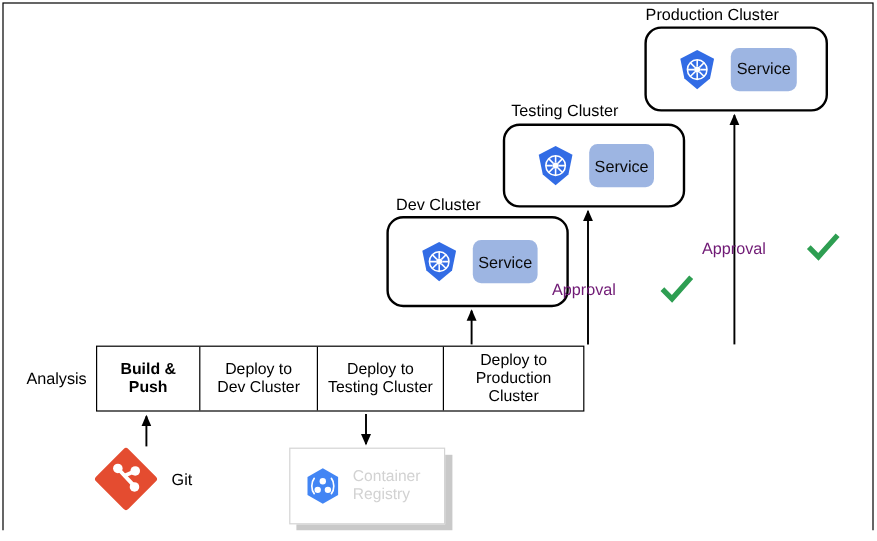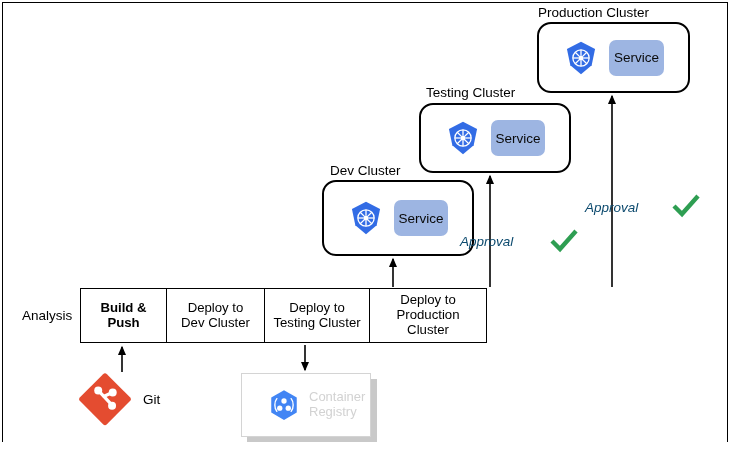--- a/index.html
+++ b/index.html
@@ -126,36 +126,35 @@
     left: 241px;
     top: 373px;
     width: 130px;
     height: 64px;
     background: #ffffff;
     border: 1px solid #d4d4d4;
     box-sizing: border-box;
     display: flex;
     align-items: center;
     gap: 8px;
-    padding-left: 25px;
+    padding-left: 10px;
   }
   .gcr-icon { width: 34px; height: 34px; flex:0 0 34px; display:block; }
   .gcr-text {
     font-size: 13px;
     color: #d2d2d2;
     line-height: 1.15;
   }
 
   
   .approval-label {
     position: absolute;
     font-size: 13.5px;
-    color: #0c4a6e;
+    color: #701a75;
     white-space: nowrap;
-    font-style: italic;
   }
   .check {
     position: absolute;
     width: 30px;
     height: 26px;
   }
 
   svg.connectors {
     position: absolute;
     left: 0; top: 0;

